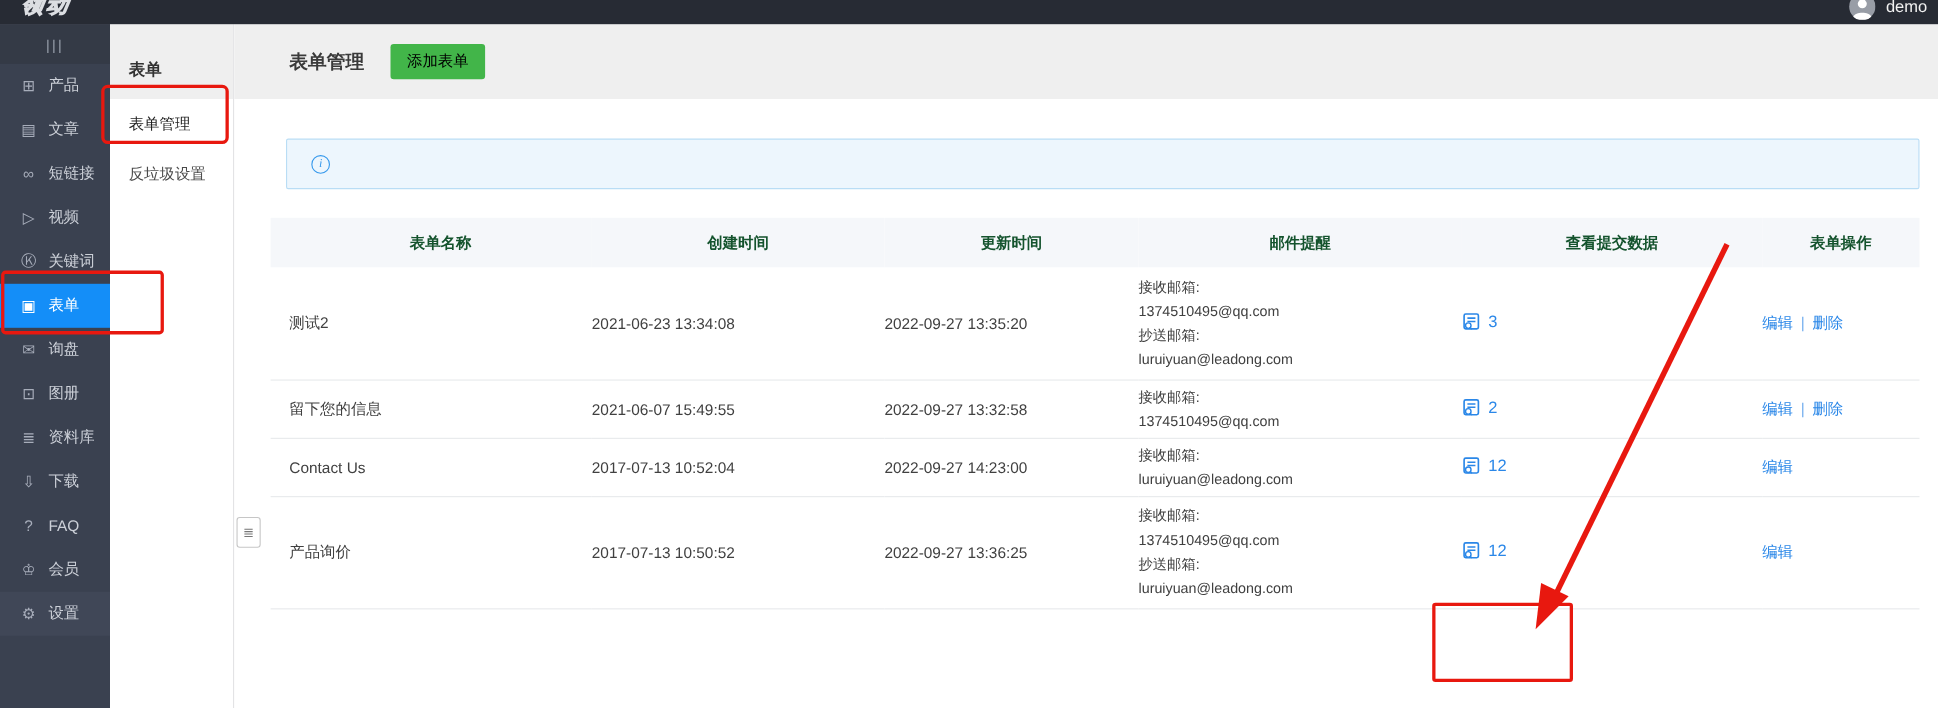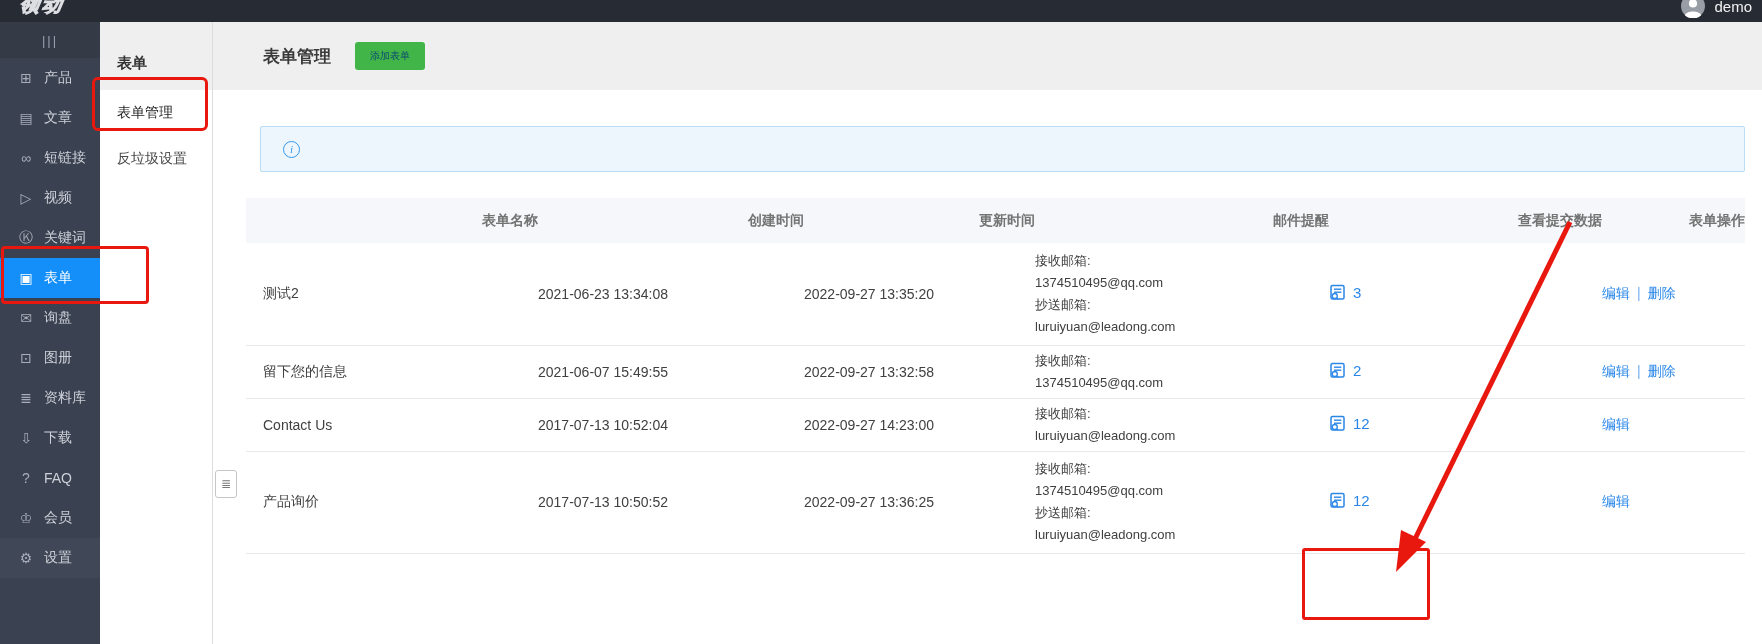--- a/index.html
+++ b/index.html
@@ -29,33 +29,33 @@
   .subsidebar { position:absolute; left:100px; top:22px; width:113px; height:622px; background:#fff; border-right:1px solid #dcdddf; }
   .subsidebar-head { height:68px; background:#efefef; padding:32px 0 0 17px; }
   .subsidebar-title { font-size:15px; font-weight:700; color:#333; }
   .sub-item { padding:14px 0 14px 17px; font-size:14px; color:#4a4a4a; cursor:pointer; }
   .sub-item.active { color:#1f1f1f; }
 
   
   .main { position:absolute; left:213px; top:22px; width:1549px; height:622px; background:#fff; }
   .page-head { height:68px; background:#efefef; display:flex; align-items:center; padding-left:50px; }
   .page-title { font-size:17px; font-weight:600; color:#3a3a3a; margin-right:24px; }
-  .add-btn { background:#42b549; color:#0c4a6e; font-size:10px; border:none; border-radius:3px;
+  .add-btn { background:#42b549; color:#000000; font-size:14px; border:none; border-radius:3px;
              padding:7px 15px; cursor:pointer; font-family:inherit; }
   .content { padding:0 17px 0 33px; }
   .banner { margin:36px 0 0 14px; height:46px; background:#edf6fd; border:1px solid #b9ddf5; border-radius:2px;
             display:flex; align-items:center; padding-left:22px; }
   .info-icon { width:17px; height:17px; border:1px solid #3598ec; border-radius:50%; color:#3598ec;
                font-size:11px; font-style:italic; font-family:"Liberation Serif",serif;
                display:inline-flex; align-items:center; justify-content:center; margin-right:12px; flex:none; }
   .banner-text { color:#3598ec; font-size:14px; }
 
   table.forms { width:100%; margin-top:26px; border-collapse:collapse; table-layout:fixed; }
   thead tr { height:45px; background:#f5f7fa; }
-  th { text-align:right; font-size:14px; font-weight:700; color:#737373; }
+  th { text-align:center; font-size:14px; font-weight:700; color:#14532d; }
   tbody tr { border-bottom:1px solid #e7e9ec; }
   tbody tr.shaded { background:#f7f8fa; }
   td { font-size:14px; color:#404040; vertical-align:middle; padding:4px 6px 4px 0; }
   .email-line { line-height:22px; font-size:13px; color:#404040; }
   .sub-link { display:inline-flex; align-items:center; gap:7px; color:#2a87e8; text-decoration:none; cursor:pointer; }
   .sub-count { font-size:15px; }
   .action-link { color:#2a87e8; text-decoration:none; font-size:14px; cursor:pointer; }
   .sep { color:#74aeee; margin:0 7px; }
 
   

